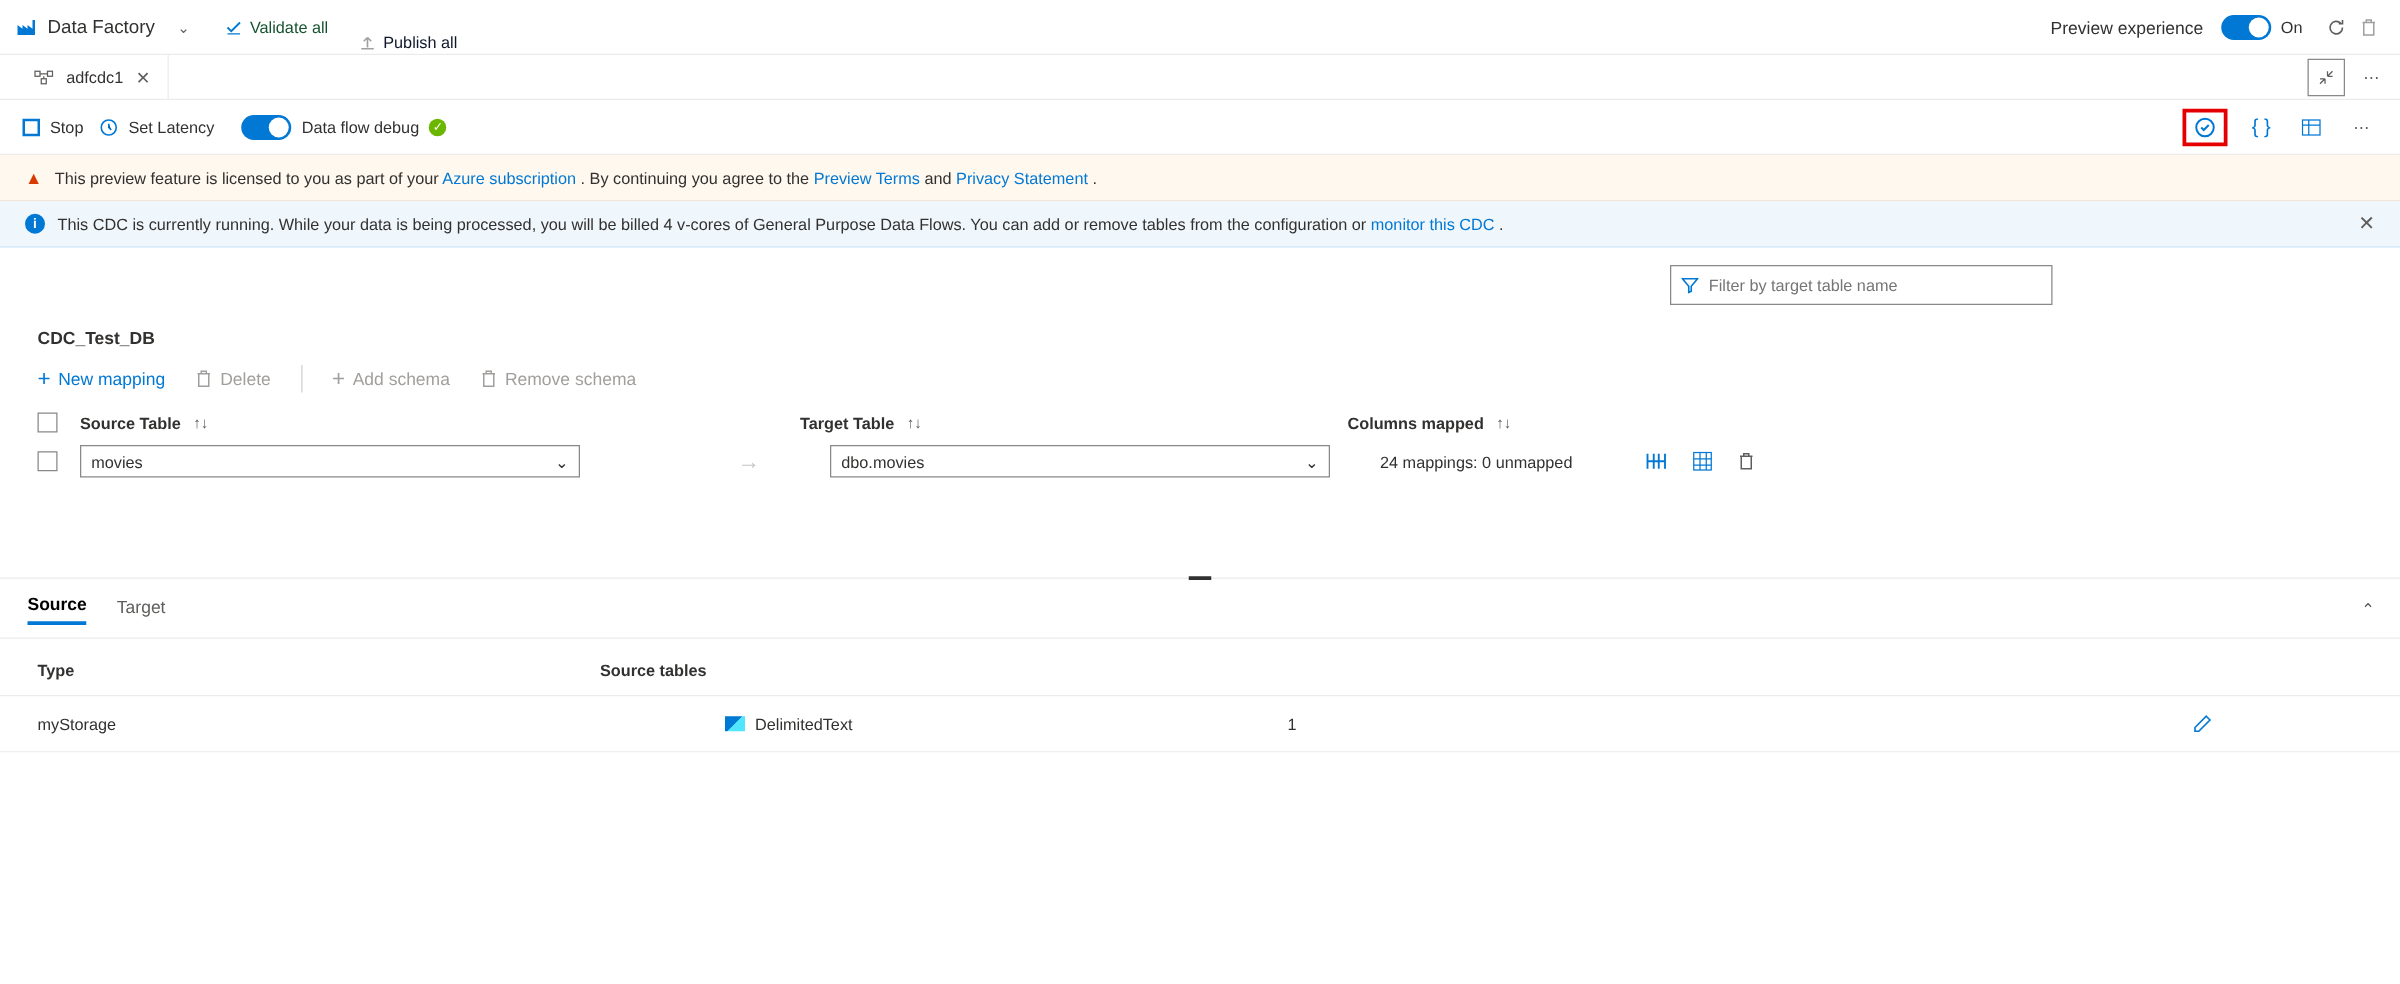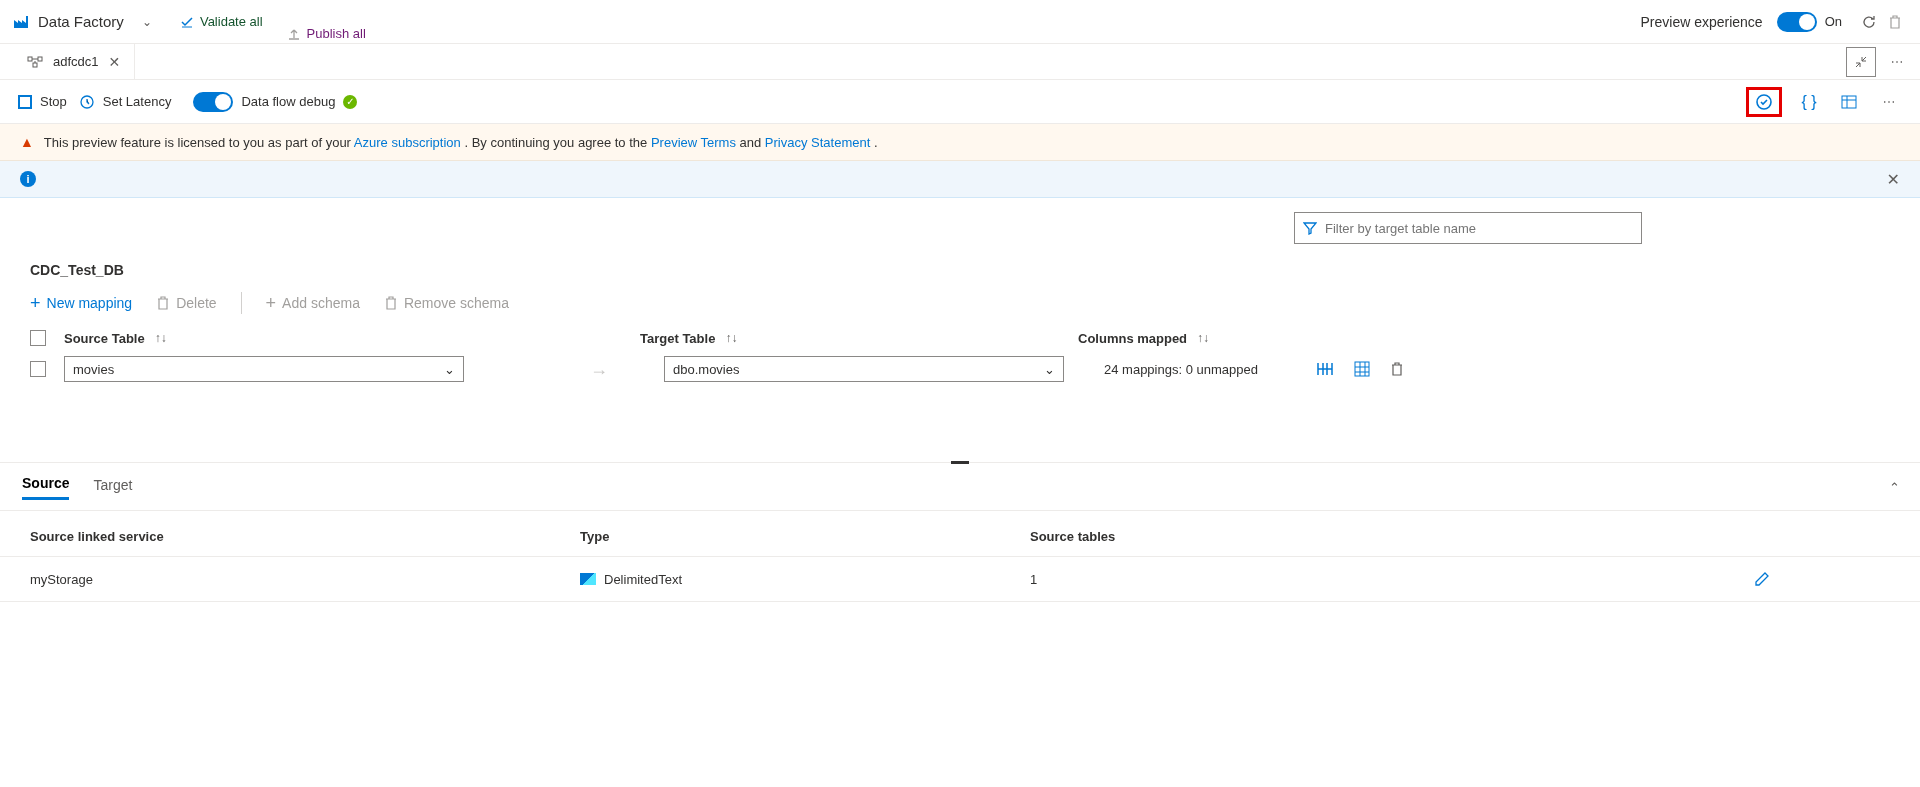--- a/index.html
+++ b/index.html
@@ -3,21 +3,21 @@
   <meta charset="utf-8">
   <style>
     * { box-sizing: border-box; margin: 0; padding: 0; }
     body { font-family: "Segoe UI", Arial, sans-serif; font-size: 13px; color: #323130; background: #fff; width: 1920px; }
     
     
     .topbar { display: flex; align-items: center; height: 44px; padding: 0 12px; border-bottom: 1px solid #edebe9; }
     .brand { display: flex; align-items: center; gap: 8px; font-size: 15px; color: #323130; padding-right: 6px; }
     .chev { color: #605e5c; font-size: 12px; padding: 0 10px; }
     .topbtn { display: flex; align-items: center; gap: 6px; padding: 0 12px; height: 100%; font-size: 13px; color: #14532d; }
-    .topbtn.disabled { color: #701a75; margin-top: 24px; }
+    .topbtn.disabled { color: #0f172a; margin-top: 24px; }
     .spacer { flex: 1; }
     .preview-label { font-size: 14px; font-weight: 400; margin-right: 14px; margin-left: 36px; }
     .toggle { width: 40px; height: 20px; border-radius: 10px; background: #0078d4; position: relative; margin-right: 8px; }
     .toggle .knob { position: absolute; right: 2px; top: 2px; width: 16px; height: 16px; background: #fff; border-radius: 50%; }
     .toggle-label { margin-right: 14px; }
     .iconbtn { display: inline-flex; align-items: center; justify-content: center; width: 26px; height: 26px; color: #605e5c; }
     
     
     .tabrow { display: flex; align-items: center; height: 36px; border-bottom: 1px solid #edebe9; }
     .tab { display: flex; align-items: center; gap: 10px; padding: 0 14px; height: 100%; border-right: 1px solid #edebe9; font-size: 13px; margin-left: 13px; }
@@ -41,21 +41,21 @@
     .banner { display: flex; align-items: center; padding: 10px 20px; font-size: 13px; gap: 10px; }
     .banner.warn { background: #fff8ef; border-bottom: 1px solid #f0e6d8; }
     .banner.info { background: #eff6fc; border-bottom: 1px solid #d0e7f8; position: relative; }
     .warn-tri { color: #d83b01; font-size: 14px; }
     .info-circle { width: 16px; height: 16px; border-radius: 50%; background: #0078d4; color: #fff; display: inline-flex; align-items: center; justify-content: center; font-size: 11px; font-weight: bold; }
     .link { color: #0078d4; }
     .banner .close-x { position: absolute; right: 20px; color: #605e5c; font-size: 16px; }
     
     
     .filter-row { display: flex; justify-content: flex-end; padding: 14px 24px 0 24px; }
-    .filter-input { border: 1px solid #8a8886; height: 32px; width: 348px; display: flex; align-items: center; padding: 0 8px; gap: 8px; color: #605e5c; margin-right: 254px;}
+    .filter-input { border: 1px solid #8a8886; height: 32px; width: 306px; display: flex; align-items: center; padding: 0 8px; gap: 8px; color: #605e5c; margin-right: 254px;}
     
     
     .db-head { font-weight: 700; padding: 18px 30px 14px 30px; font-size: 14px; }
     
     
     .actions { display: flex; align-items: center; gap: 24px; padding: 0 30px 16px 30px; }
     .action { display: flex; align-items: center; gap: 6px; font-size: 14px; }
     .action.blue { color: #0078d4; }
     .action.gray { color: #a19f9d; }
     .vdiv { width: 1px; height: 22px; background: #d2d0ce; }
@@ -214,20 +214,25 @@
     <span>. By continuing you agree to the </span>
     <a class="link">Preview Terms</a>
     <span> and </span>
     <a class="link">Privacy Statement</a>
     <span>.</span>
   </div>
 </div>
 
 <div class="banner info">
   <span class="info-circle">i</span>
+  <div>
+    <span>This CDC is currently running. While your data is being processed, you will be billed 4 v-cores of General Purpose Data Flows. You can add or remove tables from the configuration or </span>
+    <a class="link">monitor this CDC</a>
+    <span>.</span>
+  </div>
   <span class="close-x">✕</span>
 </div>
 
 <div class="filter-row">
   <div class="filter-input">
     <svg width="14" height="14" viewBox="0 0 14 14">
         <path fill="none" stroke="#0078d4" stroke-width="1.3" d="M1 2h12L8 8v4l-2 1V8L1 2z"></path>
       </svg>
     <input type="text" style="border: none; outline: none; flex: 1 1 0%; font-size: 13px;" placeholder="Filter by target table name">
   </div>
@@ -307,21 +312,20 @@
 
 <div class="hdrag"></div>
 
 <div class="btabs">
   <div class="btab active">Source</div>
   <div class="btab">Target</div>
   <span class="collapse">⌃</span>
 </div>
 
 <div class="src-table-head">
-  <div class="src-c1">Source linked service</div>
   <div class="src-c2">Type</div>
   <div class="src-c3">Source tables</div>
 </div>
 <div class="src-table-row">
   <div class="src-c1">myStorage</div>
   <div class="src-c2 type-cell">
     <div class="type-img"></div>
     <span>DelimitedText</span>
   </div>
   <div class="src-c3">1</div>

